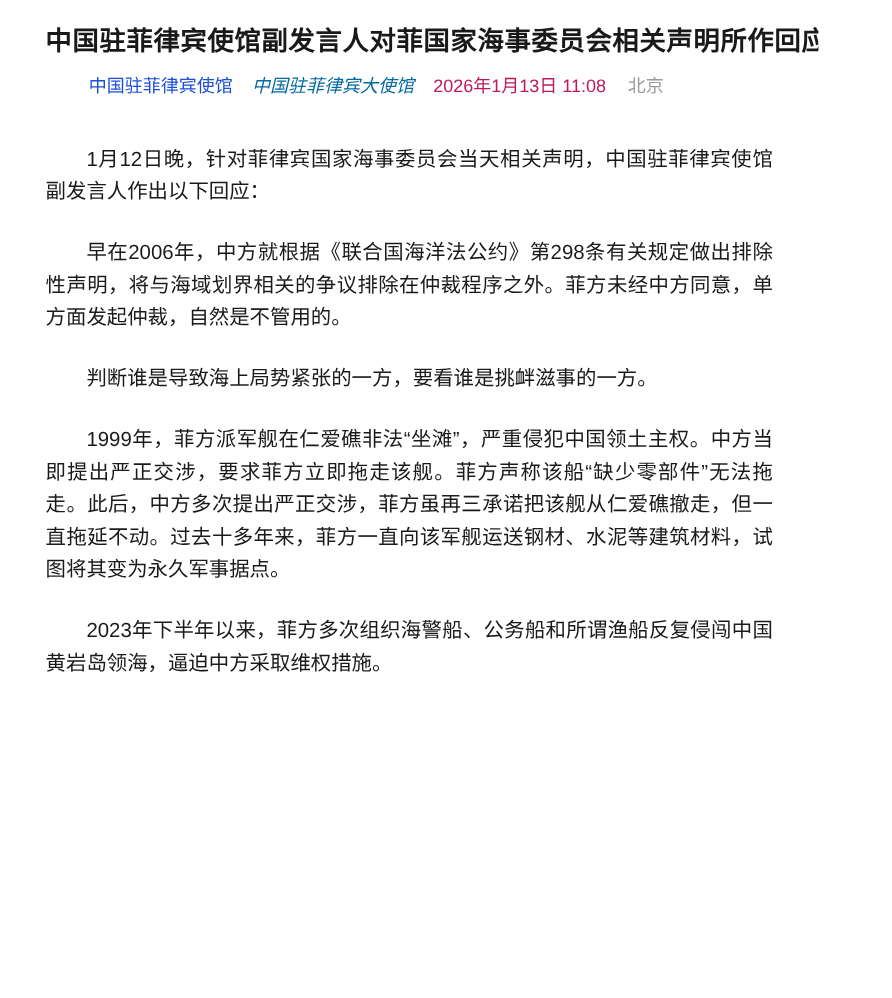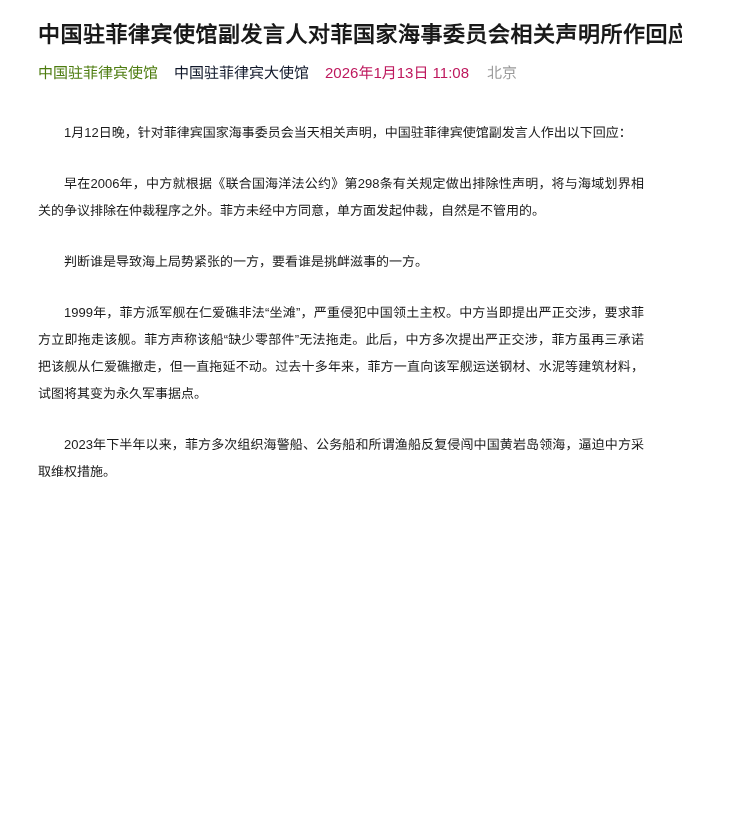--- a/index.html
+++ b/index.html
@@ -26,42 +26,44 @@
     white-space: nowrap;
   }
   .article-meta {
     margin-top: 12px;
     font-size: 15px;
     line-height: 20px;
     color: #9b9b9b;
     white-space: nowrap;
   }
   .article-meta .author-name {
-    color: #4d7c0f;
+    color: #1d4ed8;
+    margin-left: 36px;
   }
   .article-meta .account-link {
-    color: #0f172a;
+    color: #0369a1;
     text-decoration: none;
     cursor: pointer;
     margin: 0 16px;
+    font-style: italic;
   }
   .article-meta .publish-datetime {
     color: #be185d;
   }
   .article-meta .publish-location {
     color: #9b9b9b;
     margin-left: 18px;
     text-align: right;
   }
   .article-body {
     margin-top: 36px;
   }
   .article-body p {
     margin: 0 0 24px 0;
-    font-size: 13px;
+    font-size: 17px;
     line-height: 27px;
     color: #1a1a1a;
     text-align: justify;
     text-indent: 2em;
     word-break: break-all;
   }
 </style>
 </head>
 <body>
 

